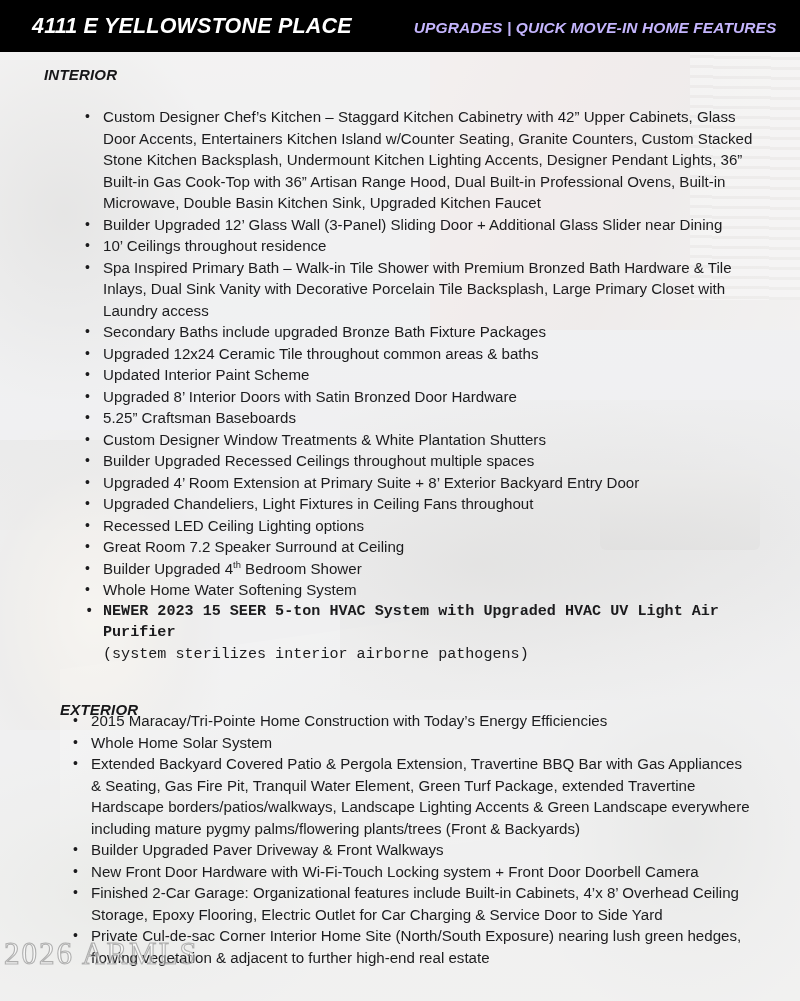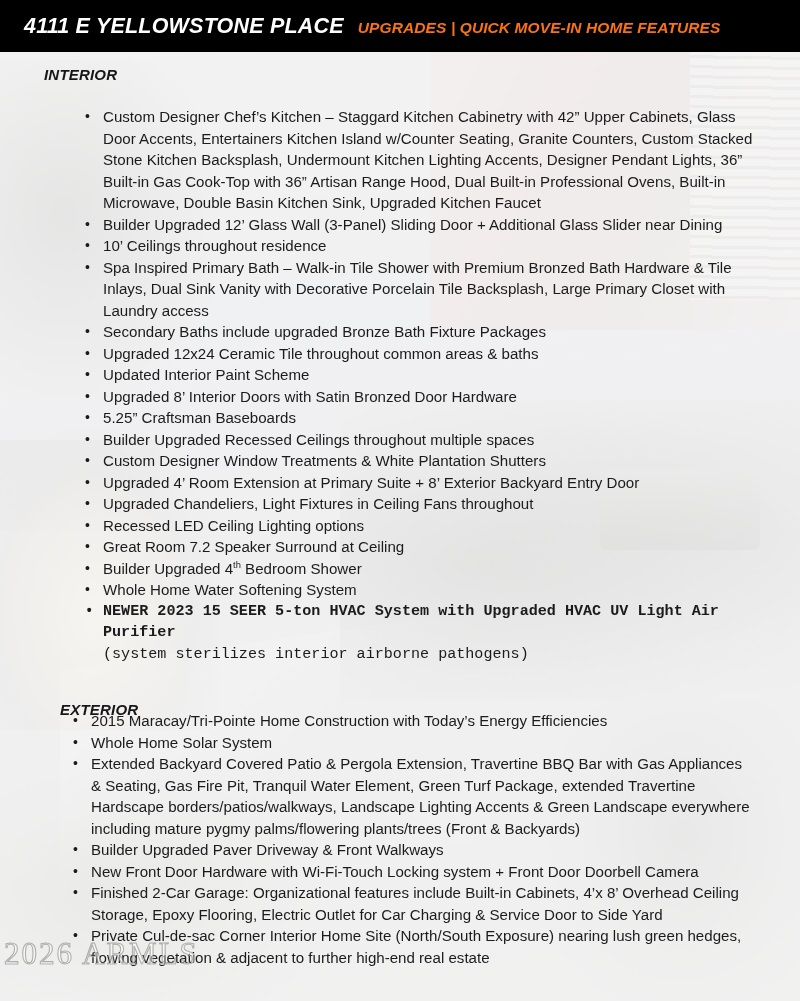--- a/index.html
+++ b/index.html
@@ -121,32 +121,33 @@
     width: 800px;
     height: 52px;
     background: #000000;
     z-index: 5;
     display: flex;
     align-items: center;
   }
   .header-inner {
     display: flex;
     align-items: baseline;
-    padding-left: 24px;
+    padding-left: 32px;
+    gap: 48px;
   }
   .addr {
     color: #ffffff;
     font-weight: bold;
     font-style: italic;
     font-size: 21.5px;
     letter-spacing: 0.2px;
     white-space: nowrap;
   }
   .subtitle {
-    color: #f97316;
+    color: #c4b5fd;
     font-weight: bold;
     font-style: italic;
     font-size: 15.5px;
     letter-spacing: 0.1px;
     margin-left: 14px;
     white-space: nowrap;
   }
 
   
   .content {
@@ -261,22 +262,22 @@
     <ul class="feature-list interior-list">
       <li><span>Custom Designer Chef’s Kitchen – Staggard Kitchen Cabinetry with 42” Upper Cabinets, Glass Door Accents, Entertainers Kitchen Island w/Counter Seating, Granite Counters, Custom Stacked Stone Kitchen Backsplash, Undermount Kitchen Lighting Accents, Designer Pendant Lights, 36” Built-in Gas Cook-Top with 36” Artisan Range Hood, Dual Built-in Professional Ovens, Built-in Microwave, Double Basin Kitchen Sink, Upgraded Kitchen Faucet</span></li>
       <li><span>Builder Upgraded 12’ Glass Wall (3-Panel) Sliding Door + Additional Glass Slider near Dining</span></li>
       <li><span>10’ Ceilings throughout residence</span></li>
       <li><span>Spa Inspired Primary Bath – Walk-in Tile Shower with Premium Bronzed Bath Hardware &amp; Tile Inlays, Dual Sink Vanity with Decorative Porcelain Tile Backsplash, Large Primary Closet with Laundry access</span></li>
       <li><span>Secondary Baths include upgraded Bronze Bath Fixture Packages</span></li>
       <li><span>Upgraded 12x24 Ceramic Tile throughout common areas &amp; baths</span></li>
       <li><span>Updated Interior Paint Scheme</span></li>
       <li><span>Upgraded 8’ Interior Doors with Satin Bronzed Door Hardware</span></li>
       <li><span>5.25” Craftsman Baseboards</span></li>
+      <li><span>Custom Designer Window Treatments &amp; White Plantation Shutters</span></li>
       <li><span>Builder Upgraded Recessed Ceilings throughout multiple spaces</span></li>
-      <li><span>Custom Designer Window Treatments &amp; White Plantation Shutters</span></li>
       <li><span>Upgraded 4’ Room Extension at Primary Suite + 8’ Exterior Backyard Entry Door</span></li>
       <li><span>Upgraded Chandeliers, Light Fixtures in Ceiling Fans throughout</span></li>
       <li><span>Recessed LED Ceiling Lighting options</span></li>
       <li><span>Great Room 7.2 Speaker Surround at Ceiling</span></li>
       <li><span>Builder Upgraded 4</span><sup class="ord">th</sup><span> Bedroom Shower</span></li>
       <li><span>Whole Home Water Softening System</span></li>
       <li class="bold-item"><span>NEWER 2023 15 SEER 5-ton HVAC System with Upgraded HVAC UV Light Air Purifier</span><span class="sub-note">(system sterilizes interior airborne pathogens)</span></li>
     </ul>
 
     <div class="section-title sec-exterior">EXTERIOR</div>

